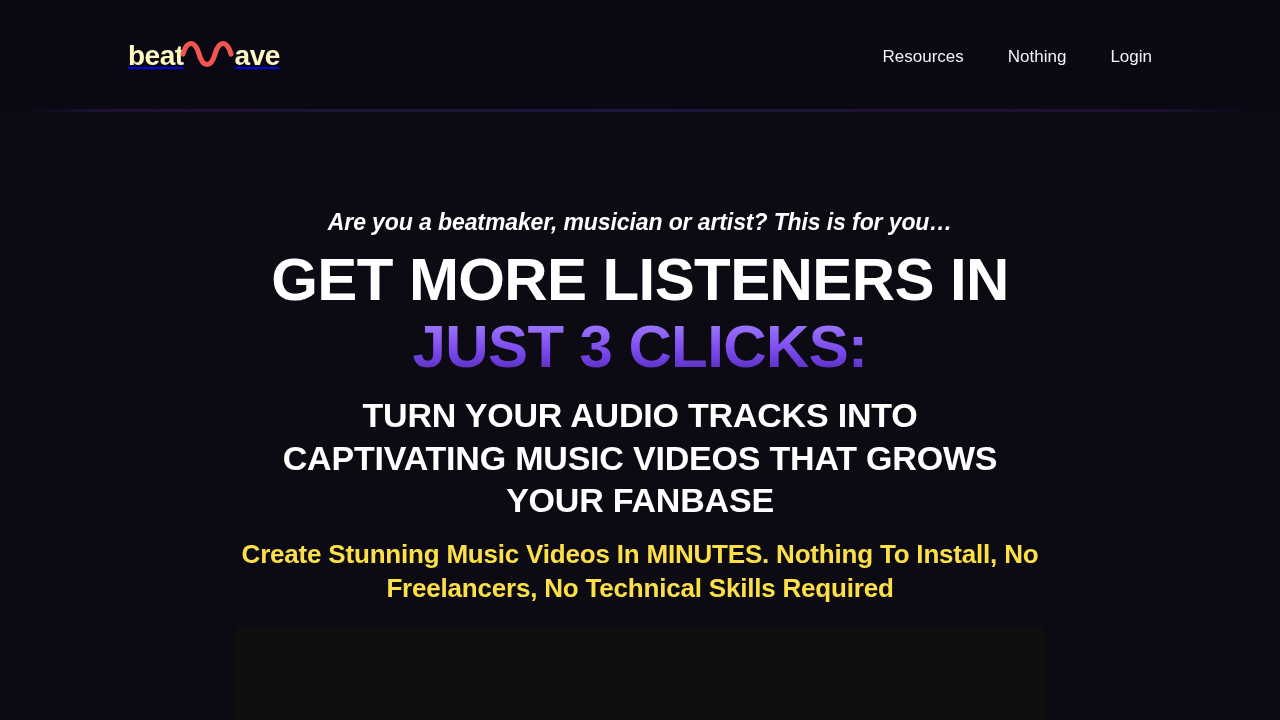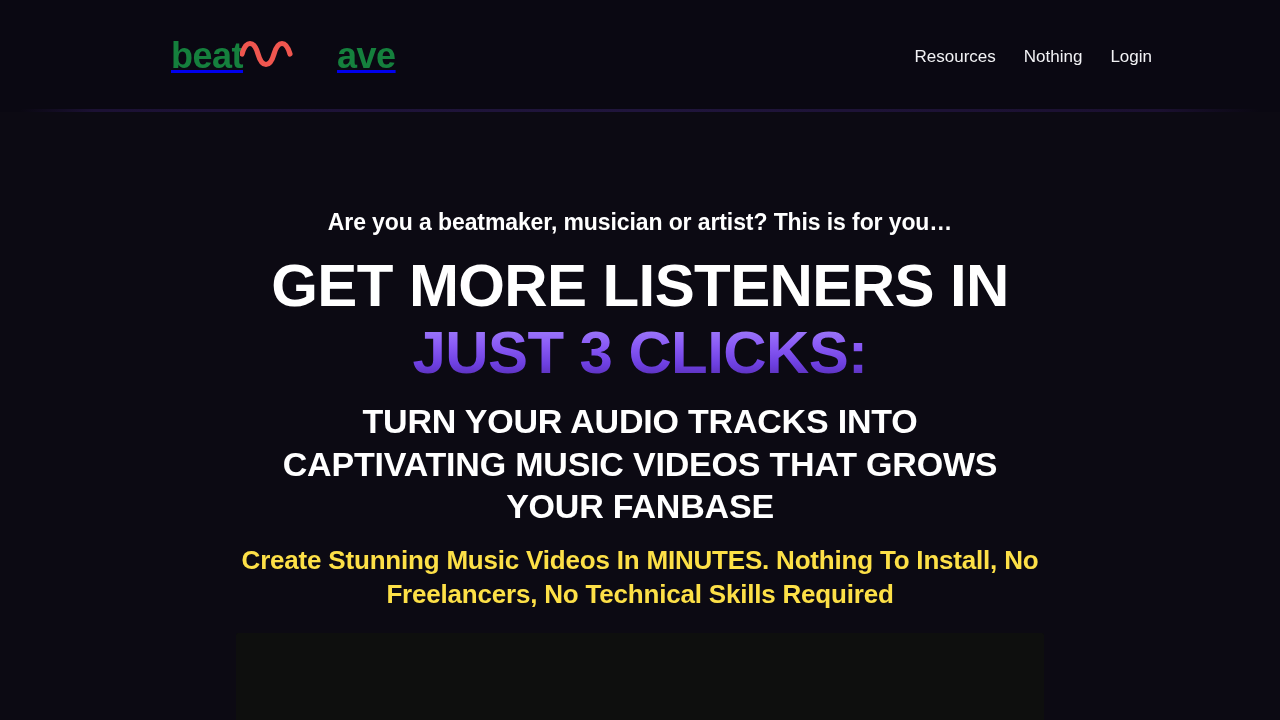--- a/index.html
+++ b/index.html
@@ -45,37 +45,36 @@
 
   
   .logo{
     display:flex;
     align-items:center;
     height:46px;
     cursor:pointer;
     user-select:none;
   }
   .logo-text{
-    font-size:36px;
+    font-size:28px;
     font-weight:bold;
     letter-spacing:-0.5px;
     line-height:1;
-    color:#15803d;
-    margin-left:43px;
+    color:#fef9c3;
   }
   .logo-wave{
     display:block;
     margin:0 -2px 0 -3px;
   }
 
   
   .main-nav{
     display:flex;
     align-items:center;
-    gap:28px;
+    gap:44px;
   }
   .nav-link{
     font-size:17px;
     color:#f2f2f5;
     text-decoration:none;
     line-height:1;
     cursor:pointer;
     white-space:nowrap;
   }
 
@@ -88,21 +87,22 @@
     align-items:center;
     text-align:center;
   }
 
   .hero-eyebrow{
     font-size:23px;
     font-weight:bold;
     color:#ffffff;
     line-height:1.3;
     letter-spacing:-0.1px;
-    margin-bottom:14px;
+    margin-bottom:8px;
+    font-style:italic;
   }
 
   .hero-headline{
     width:800px;
     font-size:60px;
     font-weight:bold;
     line-height:1.12;
     letter-spacing:-0.6px;
     color:#ffffff;
     text-transform:uppercase;

